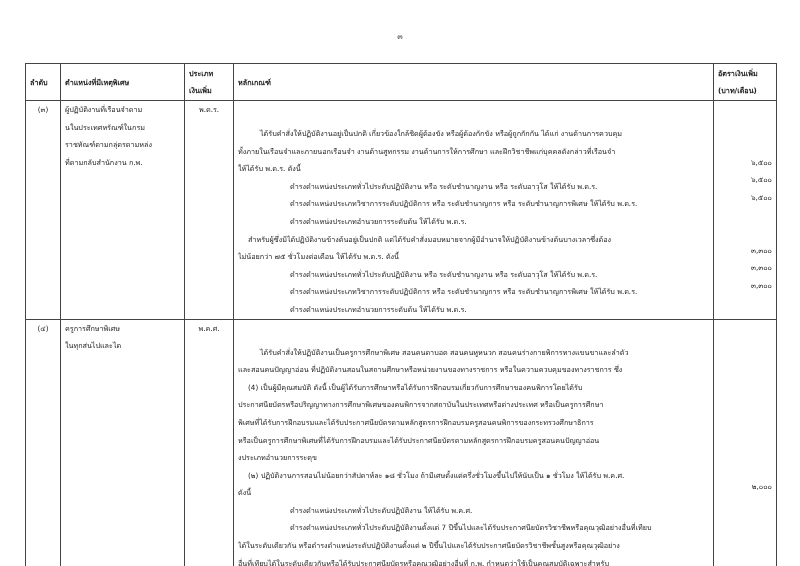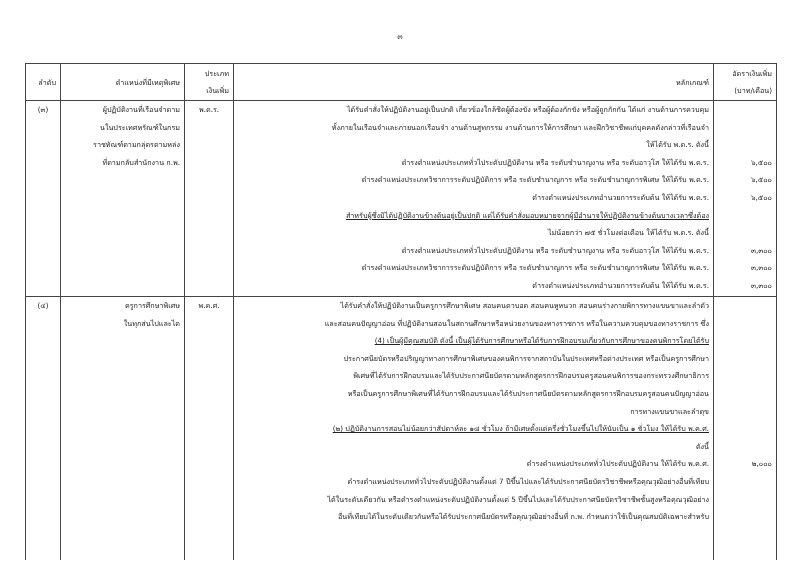--- a/index.html
+++ b/index.html
@@ -5,26 +5,26 @@
     html, body { margin:0; padding:0; background:#ffffff; }
     body { width:800px; height:566px; overflow:hidden; position:relative;
            font-family:"DejaVu Sans", sans-serif; color:#222; }
     .page-num { position:absolute; top:30px; left:0; width:800px; text-align:center;
                 font-size:8px; color:#333; }
     table { position:absolute; top:63px; left:25px; width:751px; border-collapse:collapse;
             table-layout:fixed; font-size:7.2px; line-height:17.6px; }
     col.c1 { width:35px; } col.c2 { width:124px; } col.c3 { width:49px; }
     col.c4 { width:480px; } col.c5 { width:63px; }
     th, td { border:1px solid #444; vertical-align:top; padding:0 4px; }
-    th { font-weight:normal; text-align:right; vertical-align:middle; line-height:17px; height:36px;margin-left:8px; }
+    th { font-weight:bold; text-align:left; vertical-align:middle; line-height:17px; height:36px;margin-left:8px; }
     td.center { text-align:center; }
-    .line { white-space:nowrap; overflow:hidden;text-align:right; }
-    .ind1 { padding-left:22px; }
+    .line { white-space:nowrap; overflow:hidden; }
+    .ind1 { padding-left:22px;margin-top:24px; }
     .ind2 { padding-left:52px; }
-    .ind3 { padding-left:10px;text-decoration:underline; }
+    .ind3 { padding-left:10px; }
     .rate-line { text-align:right; white-space:nowrap; height:17.6px; }
     tr.row3 td { height:195px; }
     tr.row4 td { border-bottom:none; }
     .row4wrap { height:263px; overflow:hidden; }
   </style>
 </head>
 <body>
 
 <div class="page-num">๓</div>
 
@@ -96,26 +96,26 @@
       </td>
       <td class="center">พ.ค.ศ.</td>
       <td>
         <div class="row4wrap">
           <div class="line ind1">ได้รับคำสั่งให้ปฏิบัติงานเป็นครูการศึกษาพิเศษ สอนคนตาบอด สอนคนหูหนวก สอนคนร่างกายพิการทางแขนขาและลำตัว</div>
           <div class="line">และสอนคนปัญญาอ่อน ที่ปฏิบัติงานสอนในสถานศึกษาหรือหน่วยงานของทางราชการ หรือในความควบคุมของทางราชการ ซึ่ง</div>
           <div class="line ind3">(4) เป็นผู้มีคุณสมบัติ ดังนี้ เป็นผู้ได้รับการศึกษาหรือได้รับการฝึกอบรมเกี่ยวกับการศึกษาของคนพิการโดยได้รับ</div>
           <div class="line">ประกาศนียบัตรหรือปริญญาทางการศึกษาพิเศษของคนพิการจากสถาบันในประเทศหรือต่างประเทศ หรือเป็นครูการศึกษา</div>
           <div class="line">พิเศษที่ได้รับการฝึกอบรมและได้รับประกาศนียบัตรตามหลักสูตรการฝึกอบรมครูสอนคนพิการของกระทรวงศึกษาธิการ</div>
           <div class="line">หรือเป็นครูการศึกษาพิเศษที่ได้รับการฝึกอบรมและได้รับประกาศนียบัตรตามหลักสูตรการฝึกอบรมครูสอนคนปัญญาอ่อน</div>
-          <div class="line">การทางแขนขาและลำตุข</div>
+          <div class="line">งประเภทอำนวยการระดุข</div>
           <div class="line ind3">(๒) ปฏิบัติงานการสอนไม่น้อยกว่าสัปดาห์ละ ๑๘ ชั่วโมง ถ้ามีเศษตั้งแต่ครึ่งชั่วโมงขึ้นไปให้นับเป็น ๑ ชั่วโมง ให้ได้รับ พ.ค.ศ.</div>
           <div class="line">ดังนี้</div>
           <div class="line ind2">ดำรงตำแหน่งประเภททั่วไประดับปฏิบัติงาน ให้ได้รับ พ.ค.ศ.</div>
           <div class="line ind2">ดำรงตำแหน่งประเภททั่วไประดับปฏิบัติงานตั้งแต่ 7 ปีขึ้นไปและได้รับประกาศนียบัตรวิชาชีพหรือคุณวุฒิอย่างอื่นที่เทียบ</div>
-          <div class="line">ได้ในระดับเดียวกัน หรือดำรงตำแหน่งระดับปฏิบัติงานตั้งแต่ 5 ปีขึ้นไปและได้รับประกาศนียบัตรวิชาชีพชั้นสูงหรือคุณวุฒิอย่าง</div>
+          <div class="line">ได้ในระดับเดียวกัน หรือดำรงตำแหน่งระดับปฏิบัติงานตั้งแต่ ๒ ปีขึ้นไปและได้รับประกาศนียบัตรวิชาชีพชั้นสูงหรือคุณวุฒิอย่าง</div>
           <div class="line">อื่นที่เทียบได้ในระดับเดียวกันหรือได้รับประกาศนียบัตรหรือคุณวุฒิอย่างอื่นที่ ก.พ. กำหนดว่าใช้เป็นคุณสมบัติเฉพาะสำหรับ</div>
         </div>
       </td>
       <td>
         <div class="rate-line"></div>
         <div class="rate-line"></div>
         <div class="rate-line"></div>
         <div class="rate-line"></div>
         <div class="rate-line"></div>
         <div class="rate-line"></div>

